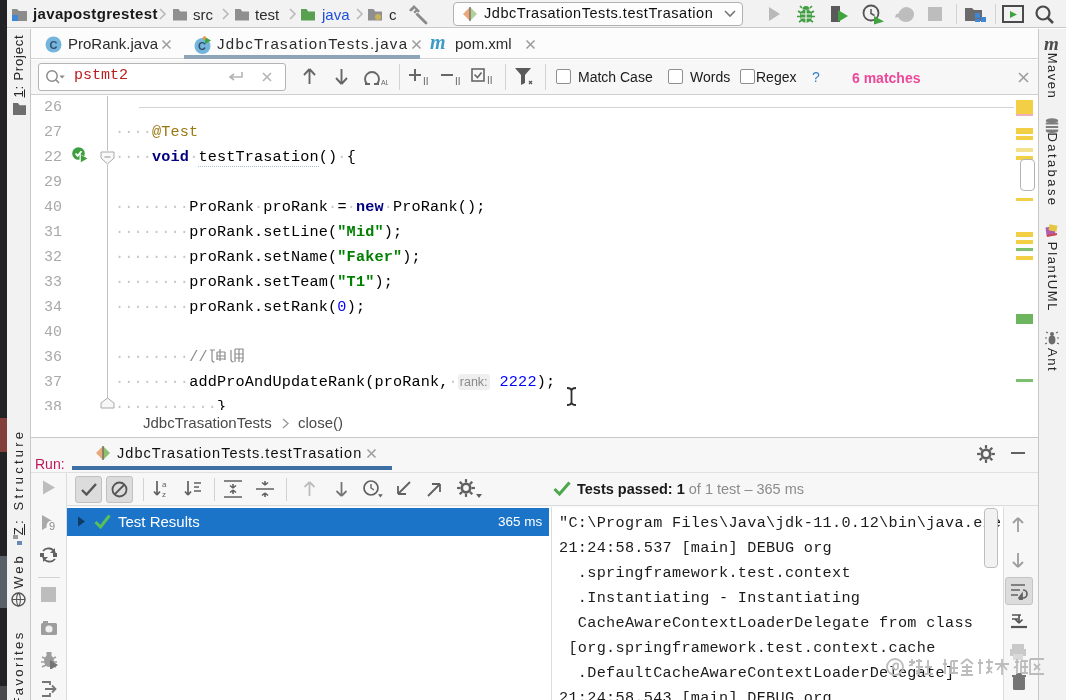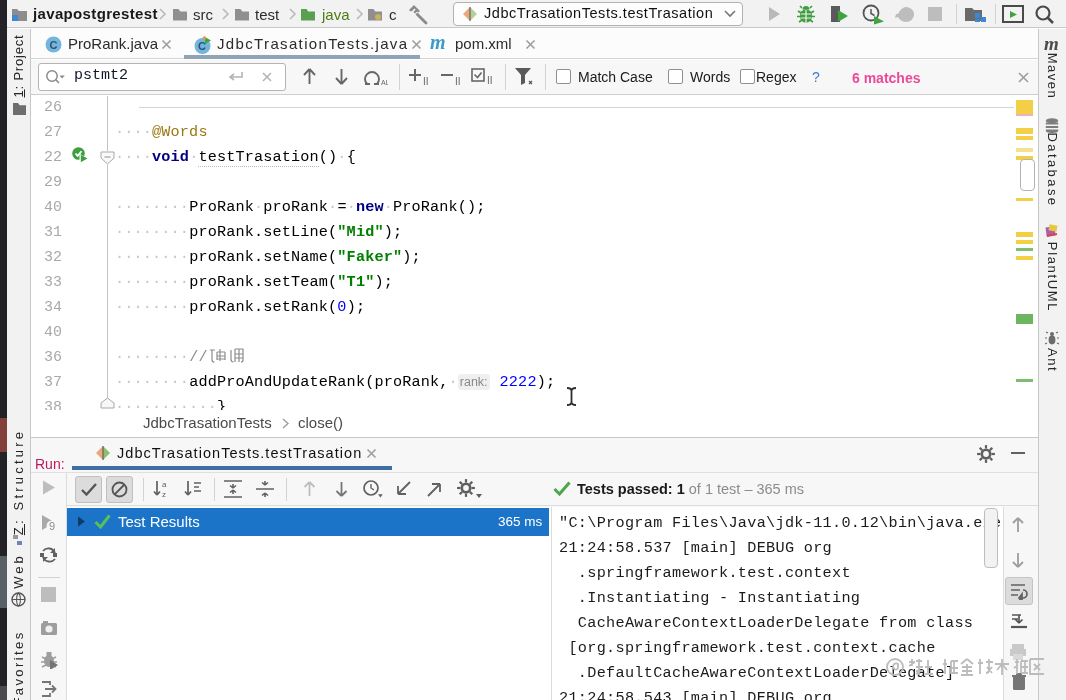--- a/index.html
+++ b/index.html
@@ -48,21 +48,21 @@
 <svg class="abs" style="left:234px;top:7px" width="16" height="14" viewBox="0 0 16 14">
     <path d="M1 2h5.5l1.8 2.5H15v9H1z" fill="#8f8f8f"></path>
   </svg>
 <div class="abs" style="left:255px;top:6px;font-size:15px;color:#2b2b2b">test</div>
 <svg class="abs" style="left:289px;top:8px" width="8" height="12" viewBox="0 0 8 12">
     <path d="M1 1l5 5-5 5" stroke="#b9b9b9" stroke-width="1.6" fill="none"></path>
   </svg>
 <svg class="abs" style="left:300px;top:7px" width="16" height="14" viewBox="0 0 16 14">
     <path d="M1 2h5.5l1.8 2.5H15v9H1z" fill="#59a150"></path>
   </svg>
-<div class="abs" style="left:322px;top:6px;font-size:15px;color:#4d7c0f">java</div>
+<div class="abs" style="left:322px;top:6px;font-size:15px;color:#1d4ed8">java</div>
 <svg class="abs" style="left:356px;top:8px" width="8" height="12" viewBox="0 0 8 12">
     <path d="M1 1l5 5-5 5" stroke="#b9b9b9" stroke-width="1.6" fill="none"></path>
   </svg>
 <svg class="abs" style="left:367px;top:7px" width="16" height="14" viewBox="0 0 16 14">
     <path d="M1 2h5.5l1.8 2.5H15v9H1z" fill="#8f8f8f"></path>
     <circle cx="11" cy="10" r="3" fill="#c8b458"></circle>
   </svg>
 <div class="abs" style="left:389px;top:6px;font-size:15px;color:#2b2b2b">c</div>
 <svg class="abs" style="left:406px;top:5px" width="22" height="20" viewBox="0 0 22 20">
     <g fill="#8a8a8a">
@@ -187,21 +187,21 @@
 <svg class="abs" style="left:525px;top:39px" width="11" height="11" viewBox="0 0 11 11">
     <path d="M1.5 1.5l8 8M9.5 1.5l-8 8" stroke="#9d9d9d" stroke-width="1.6"></path>
   </svg>
 <div class="abs" style="left:31px;top:60px;width:1007px;height:35px;background:#f7f7f7;border-bottom:1px solid #cfcfcf"></div>
 <div class="abs" style="left:38px;top:63px;width:248px;height:28px;background:#fff;border:1px solid #b4b4b4;border-radius:3px"></div>
 <svg class="abs" style="left:45px;top:69px" width="22" height="16" viewBox="0 0 22 16">
     <circle cx="7" cy="7" r="5.2" fill="none" stroke="#8b8b8b" stroke-width="1.5"></circle>
     <path d="M10.8 10.8L14 14" stroke="#8b8b8b" stroke-width="1.6"></path>
     <path d="M16 6l3 3.5L22 6z" fill="#8b8b8b" transform="translate(0,1) scale(0.9)"></path>
   </svg>
-<div class="abs mono" style="left:74px;top:67px;font-size:15px;color:#0f172a">pstmt2</div>
+<div class="abs mono" style="left:74px;top:67px;font-size:15px;color:#b91c1c">pstmt2</div>
 <svg class="abs" style="left:228px;top:70px" width="16" height="13" viewBox="0 0 16 13">
     <path d="M14 2v5H3M6 4L2 7l4 3" fill="none" stroke="#b4b4b4" stroke-width="1.6"></path>
   </svg>
 <svg class="abs" style="left:261px;top:71px" width="12" height="12" viewBox="0 0 12 12">
     <path d="M2 2l8 8M10 2l-8 8" stroke="#b4b4b4" stroke-width="1.6"></path>
   </svg>
 <svg class="abs" style="left:301px;top:67px" width="17" height="19" viewBox="0 0 17 19">
     <path d="M8.5 2v15M8.5 2L3 8M8.5 2l5.5 6" stroke="#676767" stroke-width="1.9" fill="none"></path>
   </svg>
 <svg class="abs" style="left:333px;top:67px" width="17" height="19" viewBox="0 0 17 19">
@@ -240,21 +240,21 @@
 <div class="cblbl" style="left:756px;top:70px">Regex</div>
 <div class="abs" style="left:812px;top:69px;font-size:14px;color:#3a7ec8">?</div>
 <div class="abs" style="left:852px;top:70px;font-size:14px;font-weight:bold;color:#ec4899">6 matches</div>
 <svg class="abs" style="left:1017px;top:71px" width="13" height="13" viewBox="0 0 13 13">
     <path d="M2 2l9 9M11 2l-9 9" stroke="#9d9d9d" stroke-width="1.6"></path>
   </svg>
 <div class="abs" style="left:31px;top:95px;width:1007px;height:315px;background:#fff"></div>
 <div class="abs" style="left:139px;top:107px;width:875px;height:1px;background:#d4d4d4"></div>
 <div class="lno" style="top:95px">26</div>
 <div class="lno" style="top:120px">27</div>
-<div class="codeline" style="top:120px"><span class="ws">····</span><span class="ann">@Words</span></div>
+<div class="codeline" style="top:120px"><span class="ws">····</span><span class="ann">@Test</span></div>
 <div class="lno" style="top:145px">22</div>
 <div class="codeline" style="top:145px"><span class="ws">····</span><span class="kw">void</span><span class="ws">·</span><span style="border-bottom:1.5px dotted #a9bfcb">testTrasation</span>()<span class="ws">·</span>{</div>
 <div class="lno" style="top:170px">29</div>
 <div class="lno" style="top:195px">40</div>
 <div class="codeline" style="top:195px"><span class="ws">········</span>ProRank<span class="ws">·</span>proRank<span class="ws">·</span>=<span class="ws">·</span><span class="kw">new</span><span class="ws">·</span>ProRank();</div>
 <div class="lno" style="top:220px">31</div>
 <div class="codeline" style="top:220px"><span class="ws">········</span>proRank.setLine(<span class="str">"Mid"</span>);</div>
 <div class="lno" style="top:245px">32</div>
 <div class="codeline" style="top:245px"><span class="ws">········</span>proRank.setName(<span class="str">"Faker"</span>);</div>
 <div class="lno" style="top:270px">33</div>

